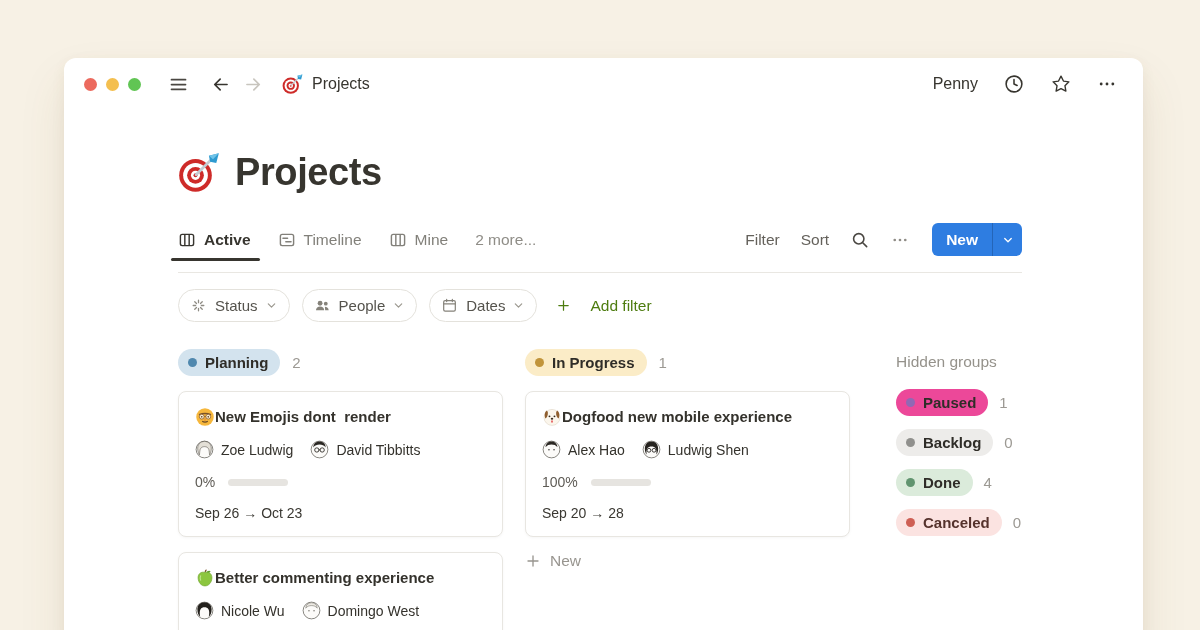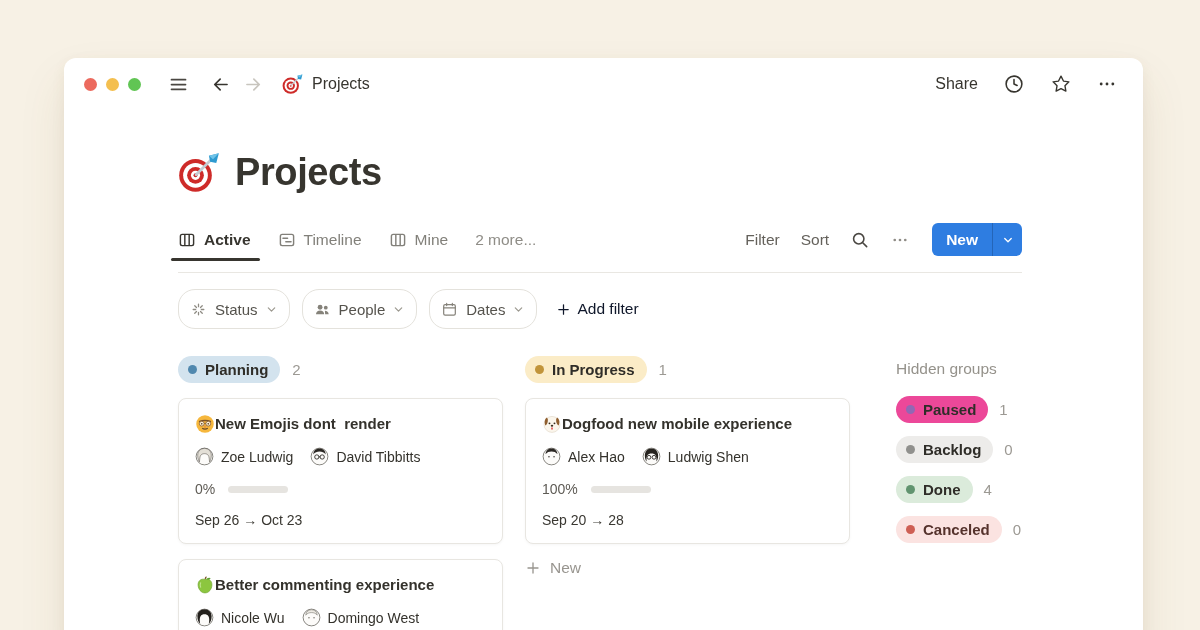--- a/index.html
+++ b/index.html
@@ -43,24 +43,24 @@
   .search-btn { color:#4A4742; cursor:pointer; }
   .more-btn { color:#8F8C86; cursor:pointer; }
   .new-btn { display:flex; align-items:stretch; height:33px; background:#2E7DE1; border-radius:6px;
     overflow:hidden; color:#fff; cursor:pointer; margin-left:2px; }
   .new-main { display:flex; align-items:center; padding:0 14px; font-size:15.5px; font-weight:700; }
   .new-caret { width:30px; display:flex; align-items:center; justify-content:center;
     border-left:1px solid rgba(10,40,80,.28); }
 
   
   .chips-row { margin-top:16px; display:flex; align-items:center; gap:12px; }
-  .chip { display:flex; align-items:center; gap:8px; height:40px; padding:0 12px 0 11px;
+  .chip { display:flex; align-items:center; gap:8px; height:33px; padding:0 12px 0 11px;
     border:1px solid #E4E2DC; border-radius:17px; background:#fff; cursor:pointer; }
   .chip .label { font-size:15px; color:#55534D; }
-  .add-filter { display:flex; align-items:center; gap:6px; margin-left:7px; color:#0f172a;
+  .add-filter { display:flex; align-items:center; gap:19px; margin-left:7px; color:#4d7c0f;
     font-size:15.5px; cursor:pointer; }
 
   
   .board { margin-top:26px; display:flex; align-items:flex-start; }
   .col { width:325px; flex:none; }
   .col + .col { margin-left:22px; }
   .col-head { display:flex; align-items:center; height:28px; }
   .status-pill { display:inline-flex; align-items:center; gap:8px; height:27px;
     padding:0 12px 0 10px; border-radius:14px; font-size:15px; font-weight:700; color:#2F2D28; cursor:pointer; }
   .dot { width:9px; height:9px; border-radius:50%; flex:none; }
@@ -205,21 +205,21 @@
             <path d="M4.5 12h13.7M12.4 5.8l6.2 6.2-6.2 6.2"></path>
           </svg>
       </span>
       <div class="doc-crumb">
         <svg width="21" height="21" viewBox="0 0 36 36">
             <use href="#dart-target"></use>
           </svg>
         <span class="label">Projects</span>
       </div>
       <div class="topbar-right">
-        <span class="share-btn">Share</span>
+        <span class="share-btn">Penny</span>
         <span class="tb-icon">
           <svg width="22" height="22" viewBox="0 0 24 24" fill="none" stroke="#37352F" stroke-width="1.7" stroke-linecap="round" stroke-linejoin="round">
               <circle cx="12" cy="12" r="8.6"></circle>
               <path d="M12 7.2V12l3.4 1.6"></path>
             </svg>
         </span>
         <span class="tb-icon">
           <svg width="22" height="22" viewBox="0 0 24 24" fill="none" stroke="#37352F" stroke-width="1.5" stroke-linejoin="round">
               <path d="M12 3.4l2.66 5.4 5.95.86-4.3 4.2 1.01 5.93L12 16.99l-5.32 2.8 1.01-5.93-4.3-4.2 5.95-.86z"></path>
             </svg>

